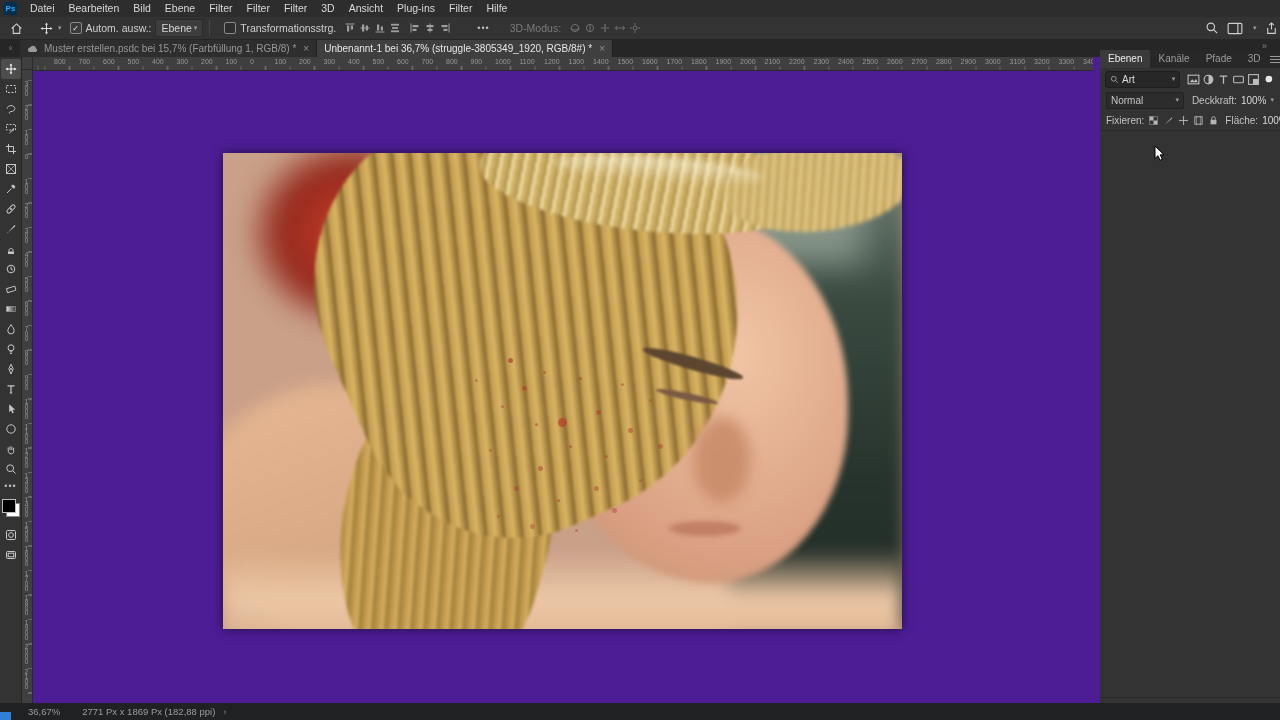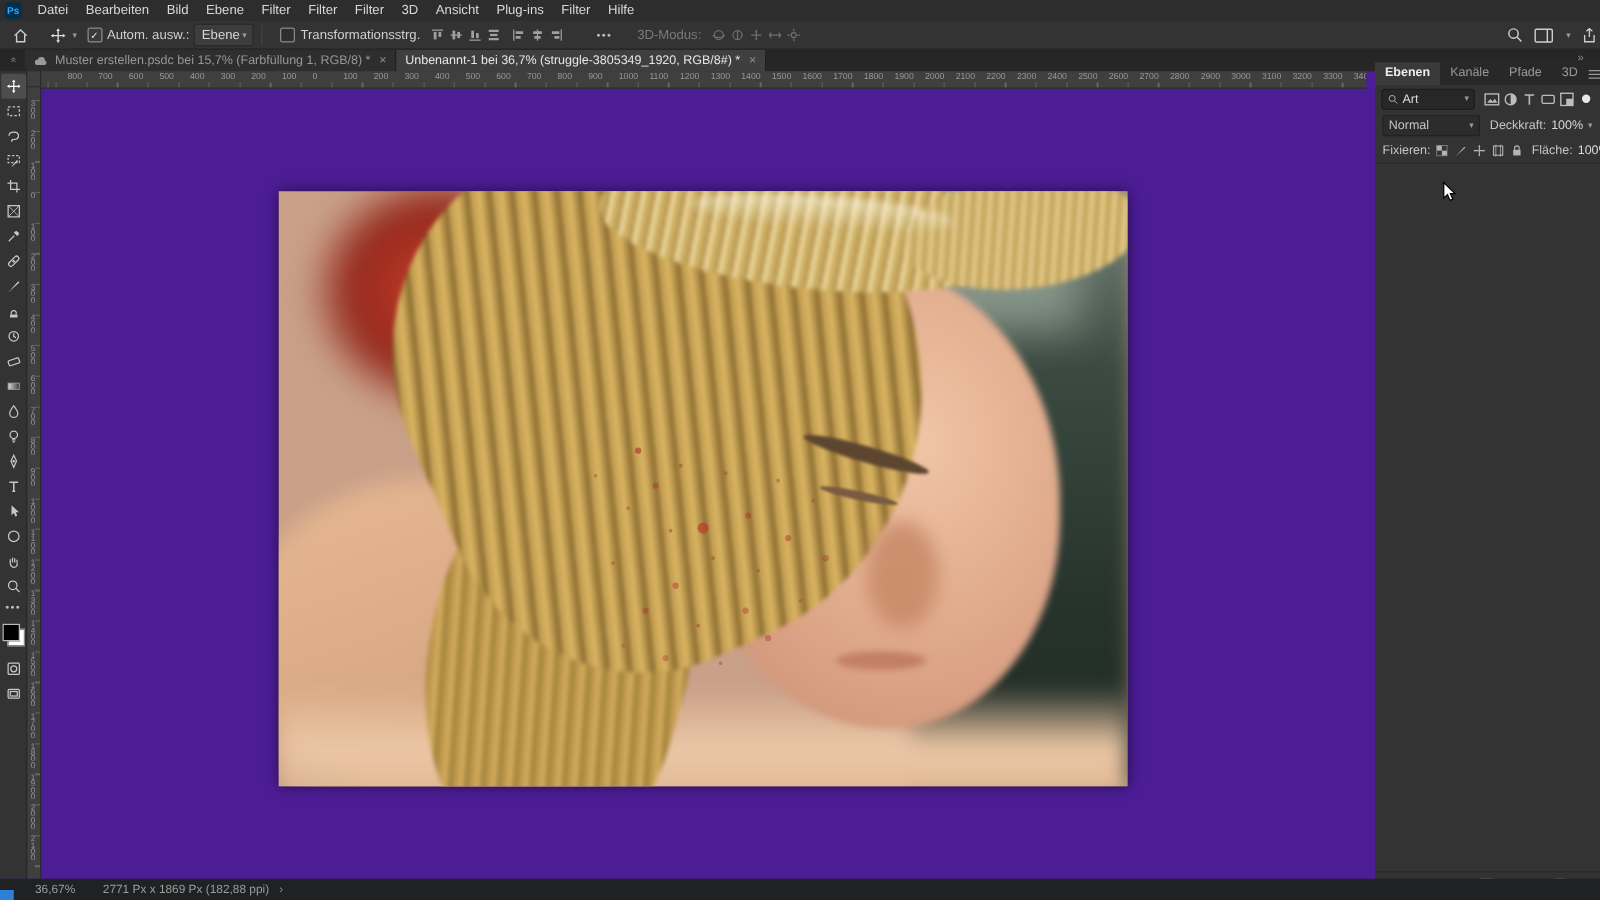--- a/index.html
+++ b/index.html
@@ -94,21 +94,21 @@
       130px 120px 0 -1px rgba(172,60,48,.4),150px 86px 0 0 rgba(172,60,48,.45),
       -34px 20px 0 -1px rgba(172,60,48,.4),140px 40px 0 -1px rgba(172,60,48,.4),
       104px 150px 0 0 rgba(172,60,48,.45),66px 170px 0 -1px rgba(172,60,48,.45),
       22px 166px 0 0 rgba(172,60,48,.4),-12px 156px 0 -1px rgba(172,60,48,.4);}
   .ph-vignette{left:0;top:0;right:0;bottom:0;background:radial-gradient(120% 120% at 55% 45%,rgba(0,0,0,0) 58%,rgba(40,28,22,.28));}
 
   
   .panel{left:1100px;top:50px;width:180px;height:670px;background:#333333;box-sizing:border-box;}
   .panel-tabs{display:flex;align-items:flex-end;height:18px;background:#282828;}
   .panel-tab{padding:0 8px;line-height:18px;font-size:10px;color:#9a9a9a;}
-  .panel-tab.active{background:#3a3a3a;color:#ededed;font-weight:bold;}
+  .panel-tab.active{background:#3a3a3a;color:#ededed;font-weight:normal;}
   .panel-menu{margin-left:auto;width:18px;display:flex;align-items:center;justify-content:center;height:18px;}
   .filter-row{display:flex;align-items:center;height:22px;padding:0 5px;gap:3px;}
   .searchbox{display:flex;align-items:center;gap:3px;width:66px;height:15px;background:#272727;
              border:1px solid #1d1d1d;border-radius:3px;padding:0 4px;font-size:10px;color:#dcdcdc;}
   .frow-icons{display:flex;gap:2px;margin-left:4px;}
   .blend-row,.lock-row{display:flex;align-items:center;height:20px;padding:0 6px;font-size:10px;color:#c4c4c4;}
   .blend-select{display:flex;align-items:center;justify-content:space-between;width:88px;height:15px;
                 background:#2c2c2c;border:1px solid #222;border-radius:2px;padding:0 4px;}
   .small-val{display:flex;align-items:center;gap:2px;margin-left:4px;color:#d8d8d8;}
   .lock-icons{display:flex;gap:4px;margin:0 4px;}

